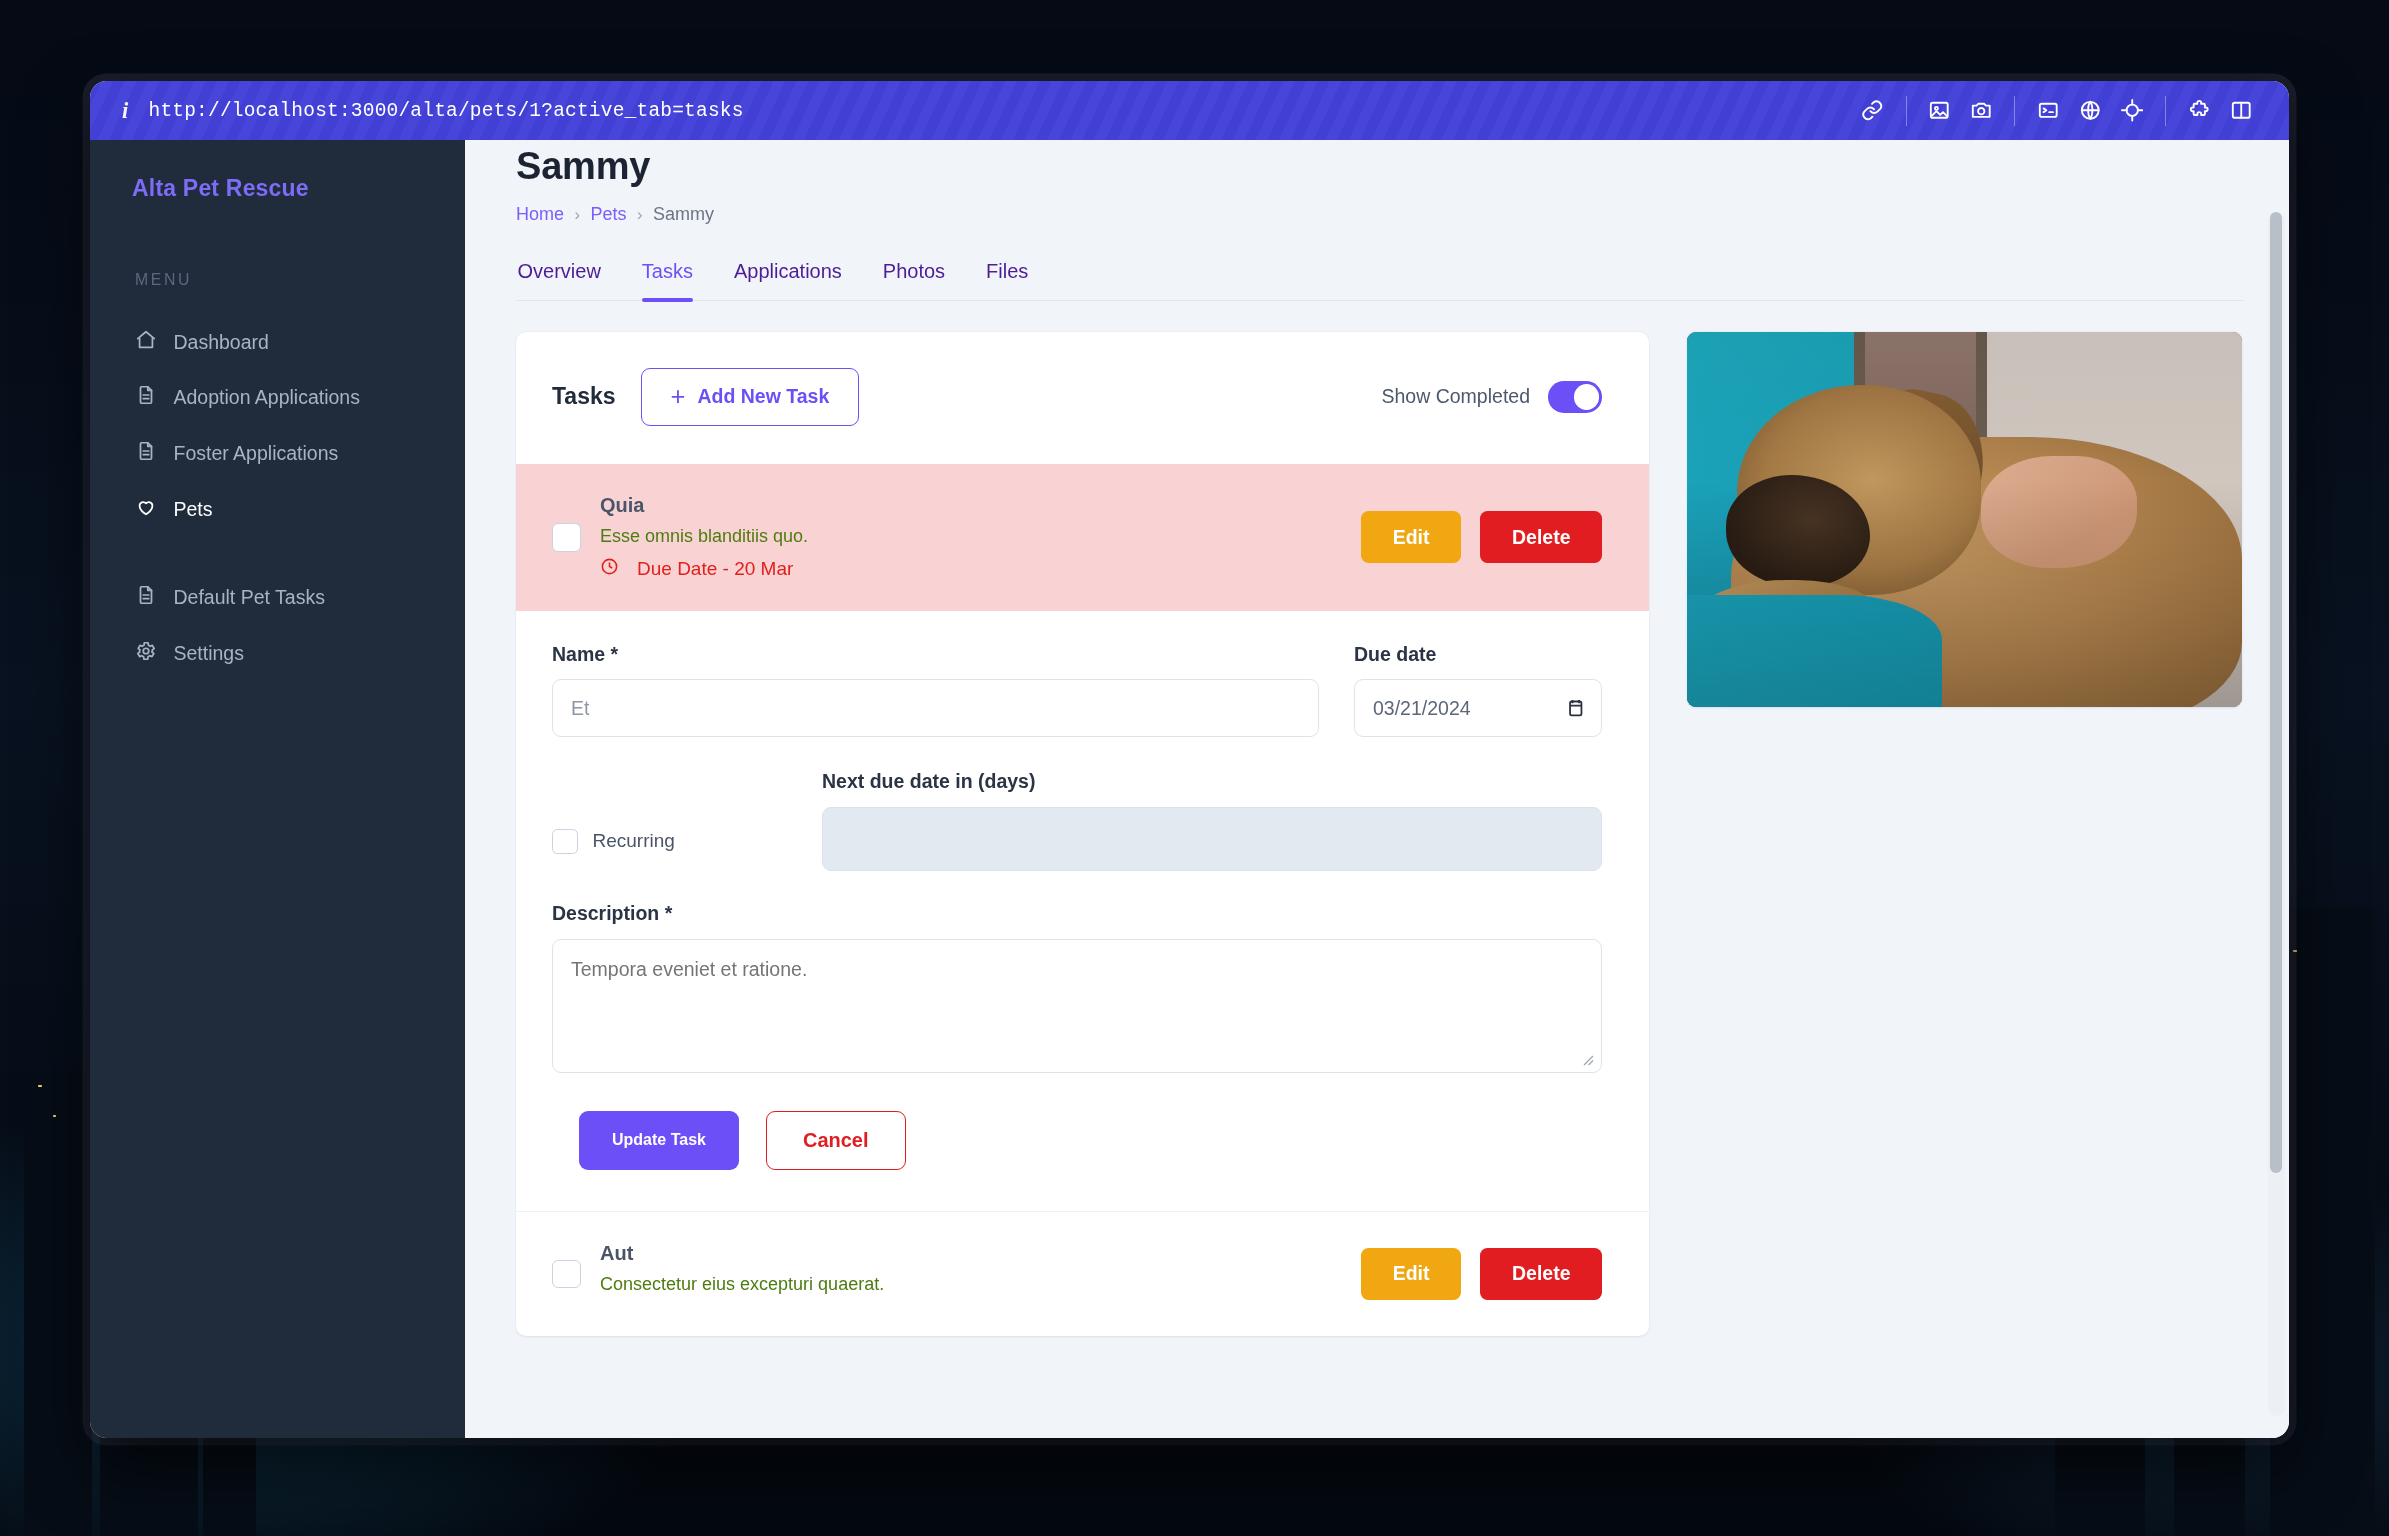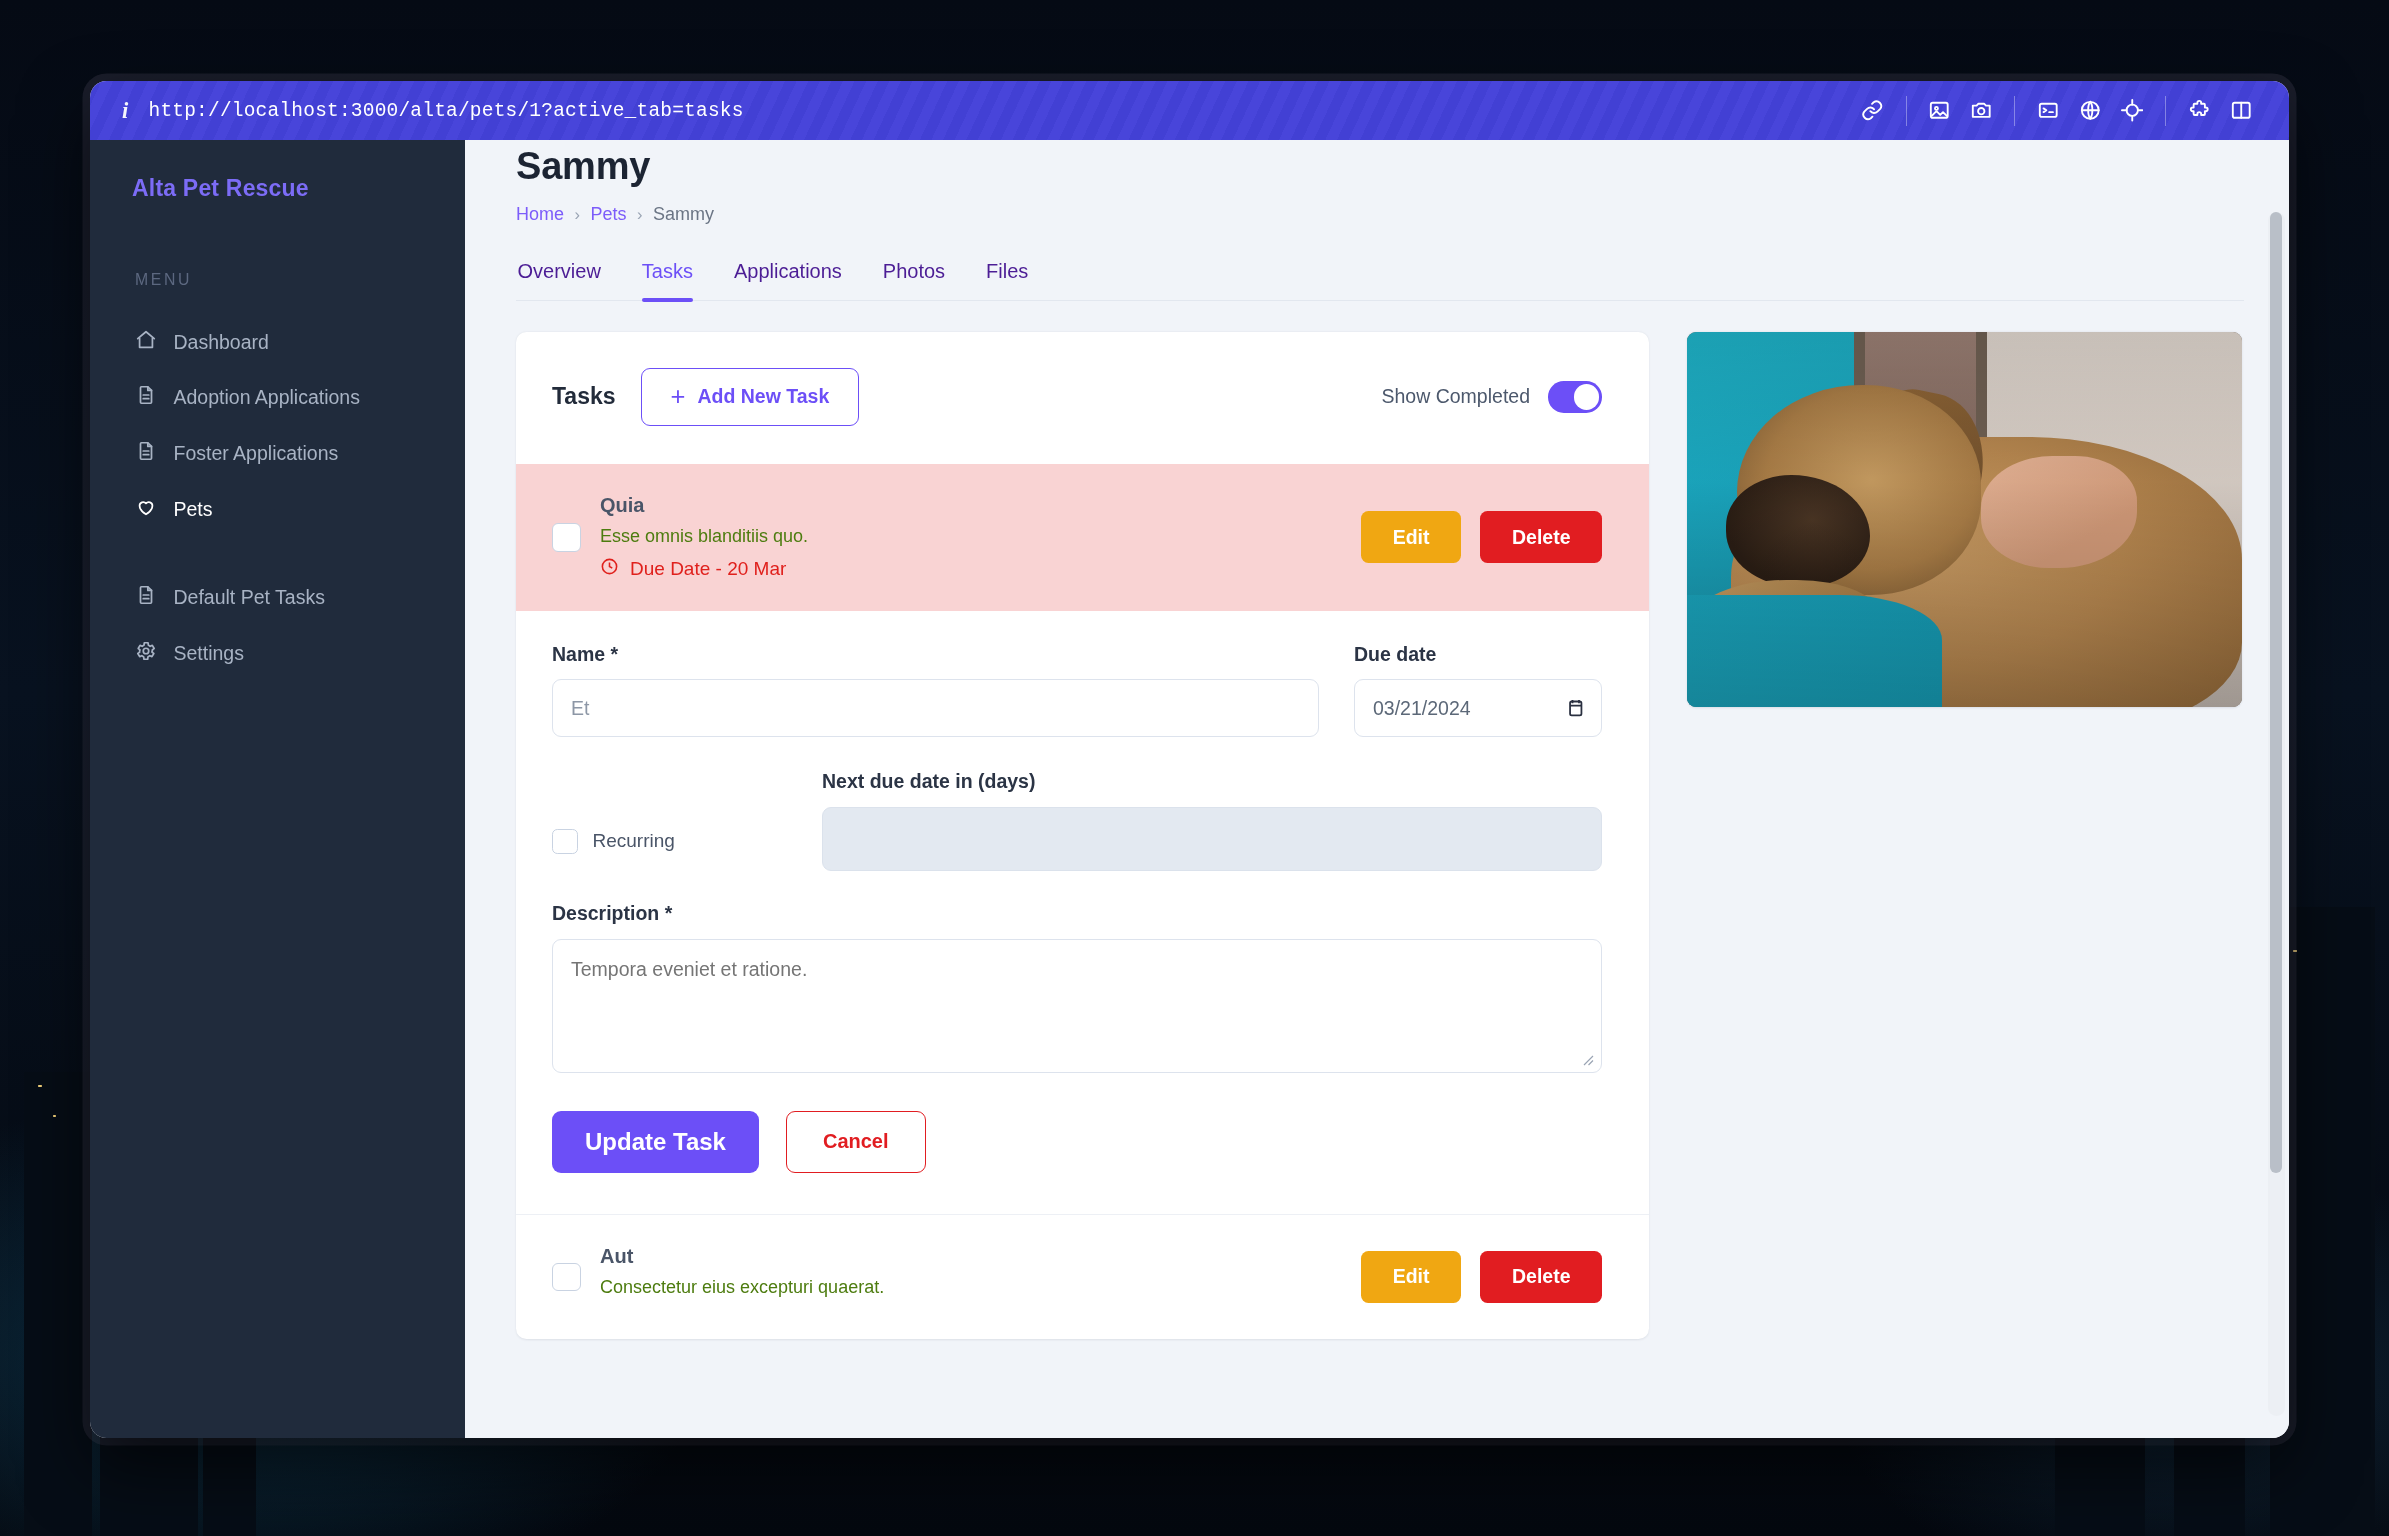--- a/index.html
+++ b/index.html
@@ -169,21 +169,21 @@
   }
   .task-row.overdue { background: #f9d3d3; border-top: none; }
   .task-check {
     width: 28.5px; height: 28.5px; flex: 0 0 28.5px;
     border: 1.5px solid #c9d3e2; border-radius: 6px; background: #fff;
     margin-right: 19.5px; cursor: pointer;
   }
   .task-body { flex: 1; min-width: 0; }
   .task-name { font-size: 20px; font-weight: bold; color: #4a5568; margin-bottom: 9px; }
   .task-desc { font-size: 18px; color: #4d7c0f; margin-bottom: 10.5px; }
-  .task-due { font-size: 19px; display: flex; align-items: center; gap: 11px; }
+  .task-due { font-size: 19px; display: flex; align-items: center; gap: 18px; }
   .task-due.red { color: #e0201c; }
   .task-due.orange { color: #e8a313; }
   .task-due svg { width: 19px; height: 19px; stroke: currentColor; fill: none; stroke-width: 2; }
   .task-actions { display: flex; gap: 19.5px; margin-left: 22.5px; }
   .btn-edit {
     background: #f0a712; color: #fff; border: none; border-radius: 7.5px;
     padding: 14.3px 31.5px; font-size: 19.5px; font-weight: bold; cursor: pointer;
   }
   .btn-delete {
     background: #e11d21; color: #fff; border: none; border-radius: 7.5px;
@@ -230,22 +230,23 @@
   }
   #desc-group { position: relative; }
   .resize-grip {
     position: absolute; right: 7.5px; bottom: 9px; width: 13.5px; height: 13.5px;
     pointer-events: none;
   }
   .resize-grip svg { width: 13.5px; height: 13.5px; stroke: #9aa4b4; stroke-width: 1.6; }
   #form-actions { display: flex; gap: 27px; margin-top: 35px; }
   #update-task-btn {
     background: #6c4ff7; color: #fff; border: none; border-radius: 9px;
-    padding: 17.3px 33px; font-size: 24px; font-weight: bold; cursor: pointer;
+    padding: 17.3px 33px; font-size: 16px; font-weight: bold; cursor: pointer;
     font-family: "Liberation Sans", sans-serif;
+    margin-left: 27px;
   }
   #cancel-btn {
     background: #fff; color: #e11d21; border: 1.5px solid #e11d21; border-radius: 9px;
     padding: 17.3px 36px; font-size: 20px; font-weight: bold; cursor: pointer;
     font-family: "Liberation Sans", sans-serif;
   }
 
   
   #photo-panel { flex: 0 0 555px; }
   #pet-photo {

